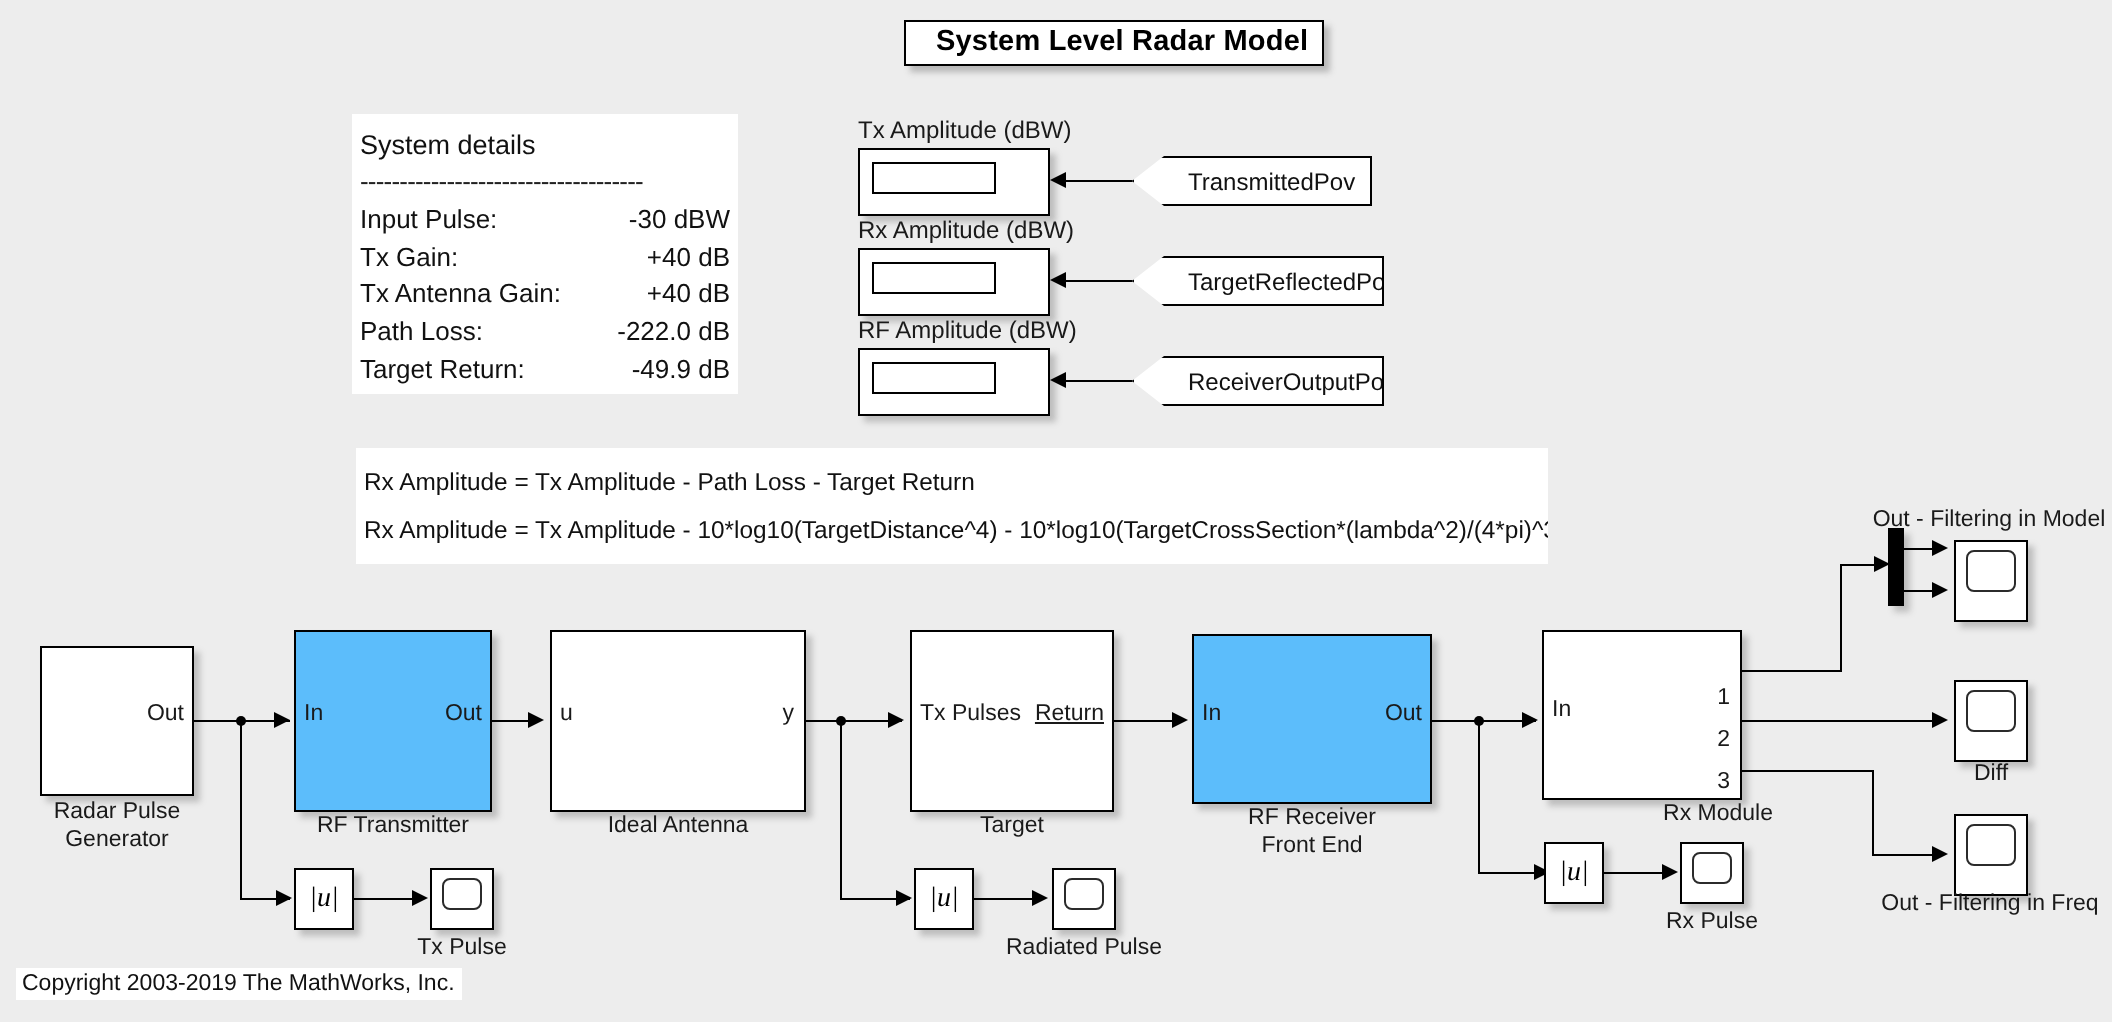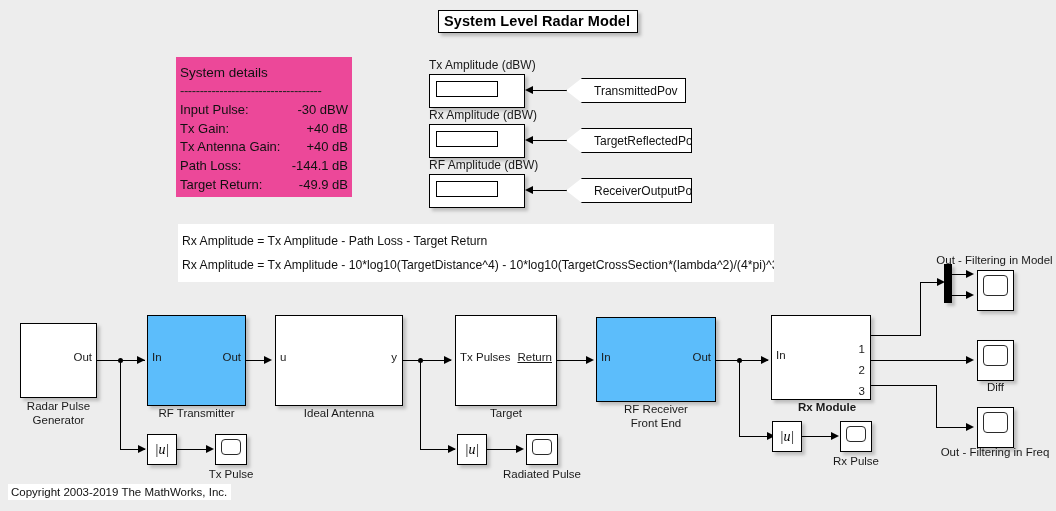--- a/index.html
+++ b/index.html
@@ -17,38 +17,38 @@
   #canvas {
     position: absolute;
     left: 0; top: 0;
     width: 1056px;
     height: 511px;
   }
   .abs { position: absolute; }
 
   
   #model-title {
-    left: 438px; top: 10px;
+    left: 452px; top: 10px;
     background: #ffffff;
     border: 1px solid #000;
-    padding: 2px 7px 3px 5px;
+    padding: 2px 7px 3px 15px;
     font-size: 14.5px;
     font-weight: bold;
     color: #000;
     letter-spacing: 0.1px;
     box-shadow: 3px 3px 3px rgba(120,120,120,0.45);
     white-space: nowrap;
   }
 
   
   #system-details {
     left: 176px; top: 57px;
-    width: 176px;
+    width: 193px;
     height: 140px;
-    background: #ec4899;
+    background: #ffffff;
     padding: 7px 0 0 4px;
     box-sizing: border-box;
     font-size: 13px;
     color: #111;
     line-height: 18.6px;
     overflow: hidden;
   }
   #system-details .sd-title { font-size: 13.5px; margin-bottom: 1px; }
   #system-details .sd-rule {
     font-size: 13px; letter-spacing: -0.4px; color: #222;
@@ -221,21 +221,21 @@
     <div class="sd-row">
       <span class="sd-label">Tx Gain:</span>
       <span class="sd-value">+40 dB</span>
     </div>
     <div class="sd-row">
       <span class="sd-label">Tx Antenna Gain:</span>
       <span class="sd-value">+40 dB</span>
     </div>
     <div class="sd-row">
       <span class="sd-label">Path Loss:</span>
-      <span class="sd-value">-144.1 dB</span>
+      <span class="sd-value">-222.0 dB</span>
     </div>
     <div class="sd-row">
       <span class="sd-label">Target Return:</span>
       <span class="sd-value">-49.9 dB</span>
     </div>
     <div class="sd-row">
       <span class="sd-label">Rx kTB:</span>
       <span class="sd-value">+155.9 dB</span>
     </div>
   </div>
@@ -355,21 +355,21 @@
     <div class="scope-screen"></div>
   </div>
   <div class="abs scope-caption" style="left:815px; top:455px; width:82px;">Rx Pulse</div>
 
   <div class="abs sl-block" style="left:771px; top:315px; width:100px; height:85px;">
     <span class="port-label" style="left:4px; top:33px;">In</span>
     <span class="port-label" style="right:5px; top:27px;">1</span>
     <span class="port-label" style="right:5px; top:48px;">2</span>
     <span class="port-label" style="right:5px; top:69px;">3</span>
   </div>
-  <div class="abs blk-caption" style="left:777px; top:401px; width:100px;font-weight:bold;">Rx Module</div>
+  <div class="abs blk-caption" style="left:809px; top:401px; width:100px;">Rx Module</div>
 
   <div class="abs wire-h" style="left:871px; top:335px; width:50px;"></div>
   <div class="abs wire-v" style="left:920px; top:282px; height:54px;"></div>
   <div class="abs wire-h" style="left:920px; top:282px; width:23px;"></div>
   <div class="abs arrow" style="left:937px; top:278px;"></div>
 
   <div class="abs mux-bar" style="left:944px; top:264px; width:8px; height:39px;"></div>
 
   <div class="abs wire-h" style="left:952px; top:274px; width:18px;"></div>
   <div class="abs arrow" style="left:966px; top:269.5px;"></div>

